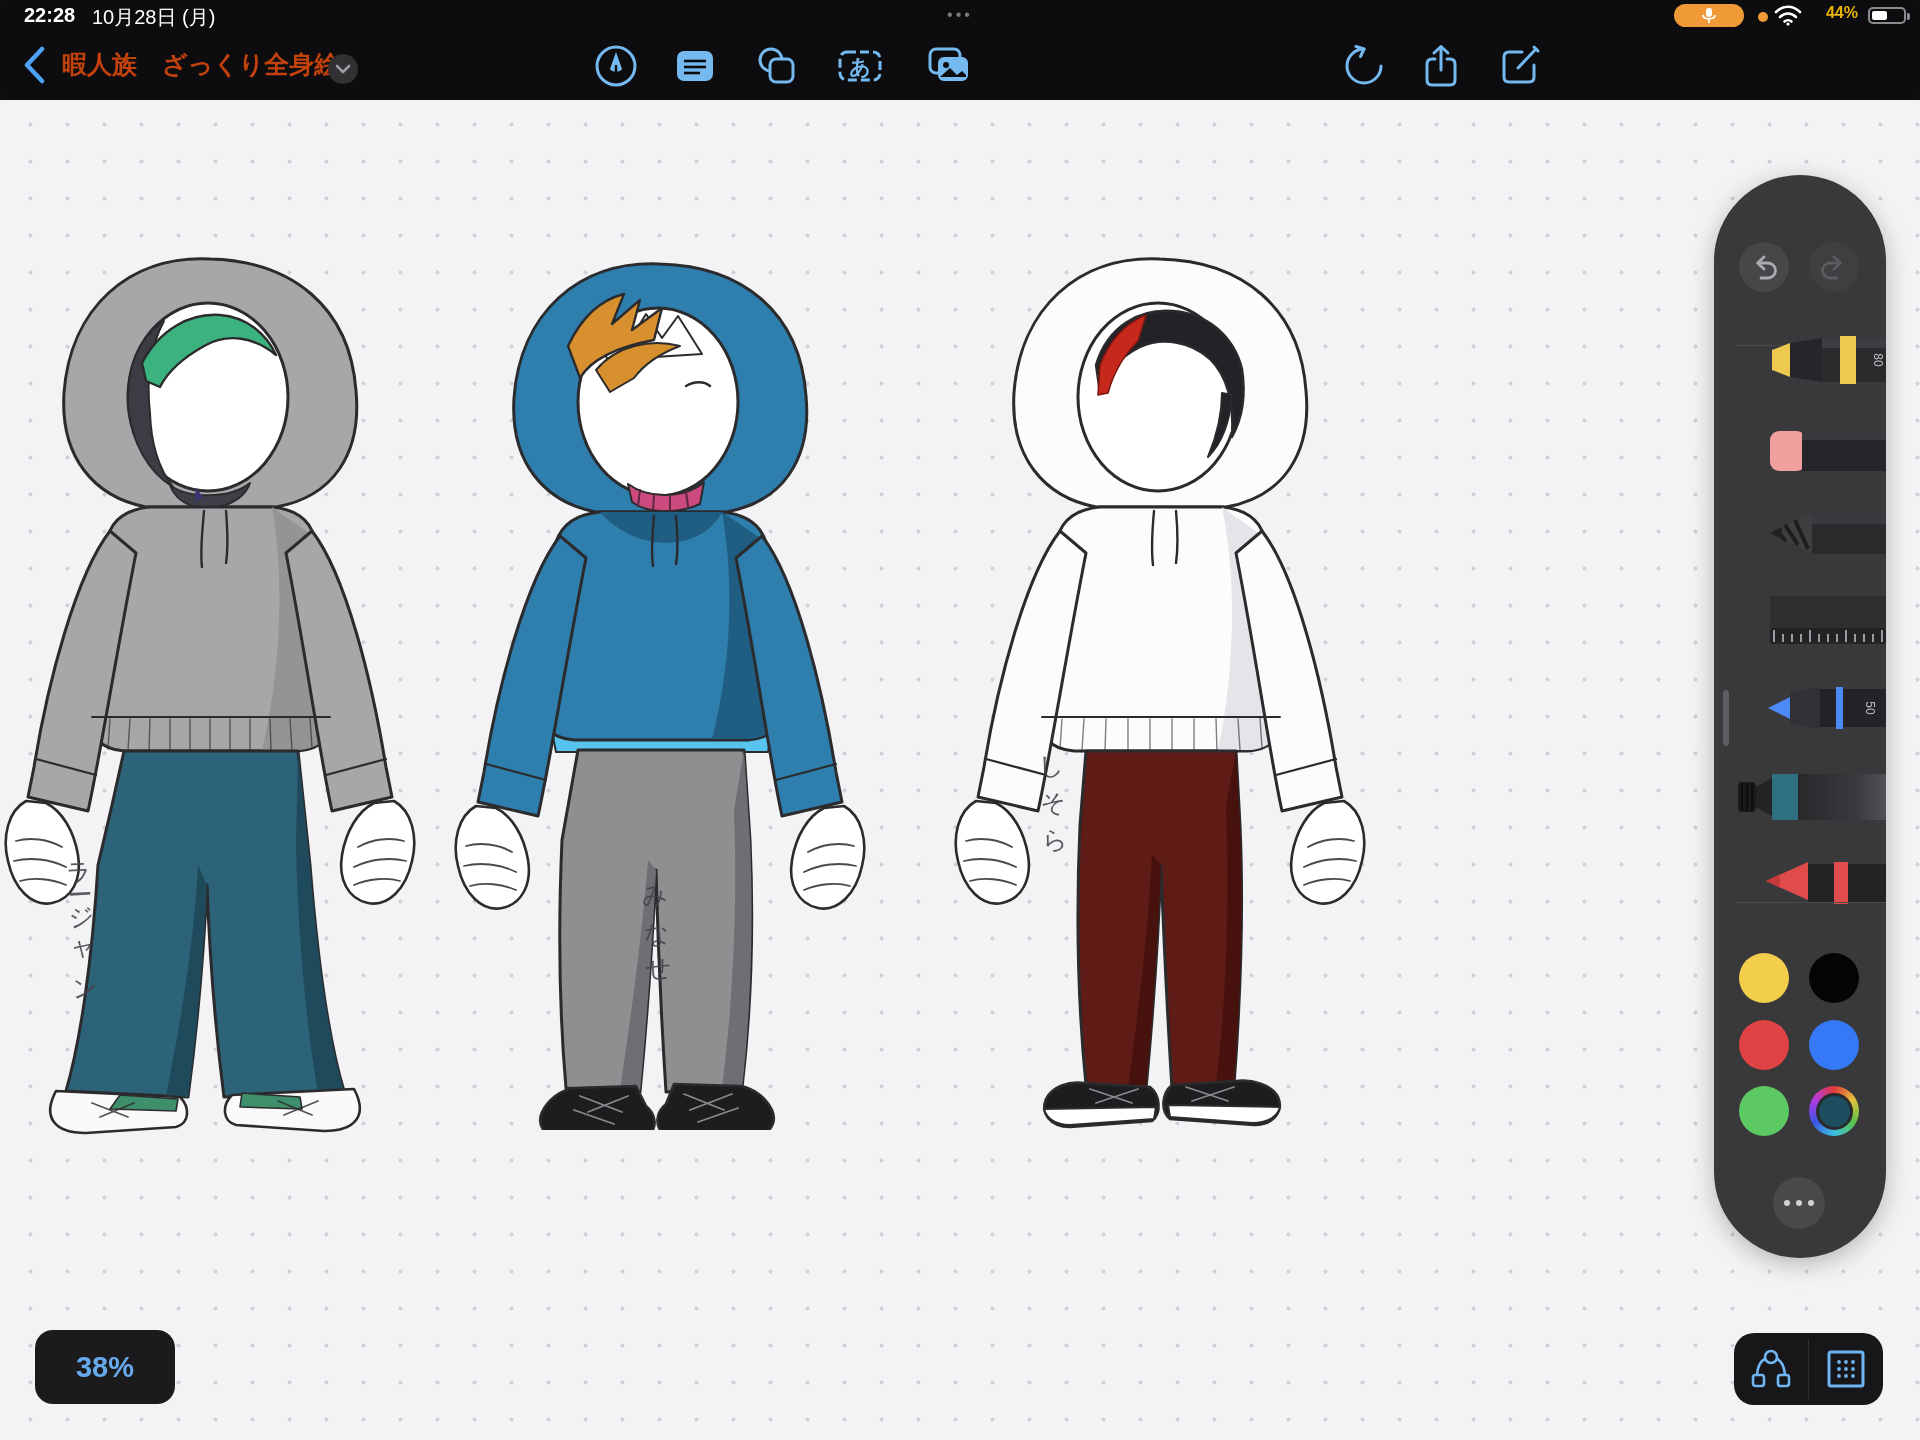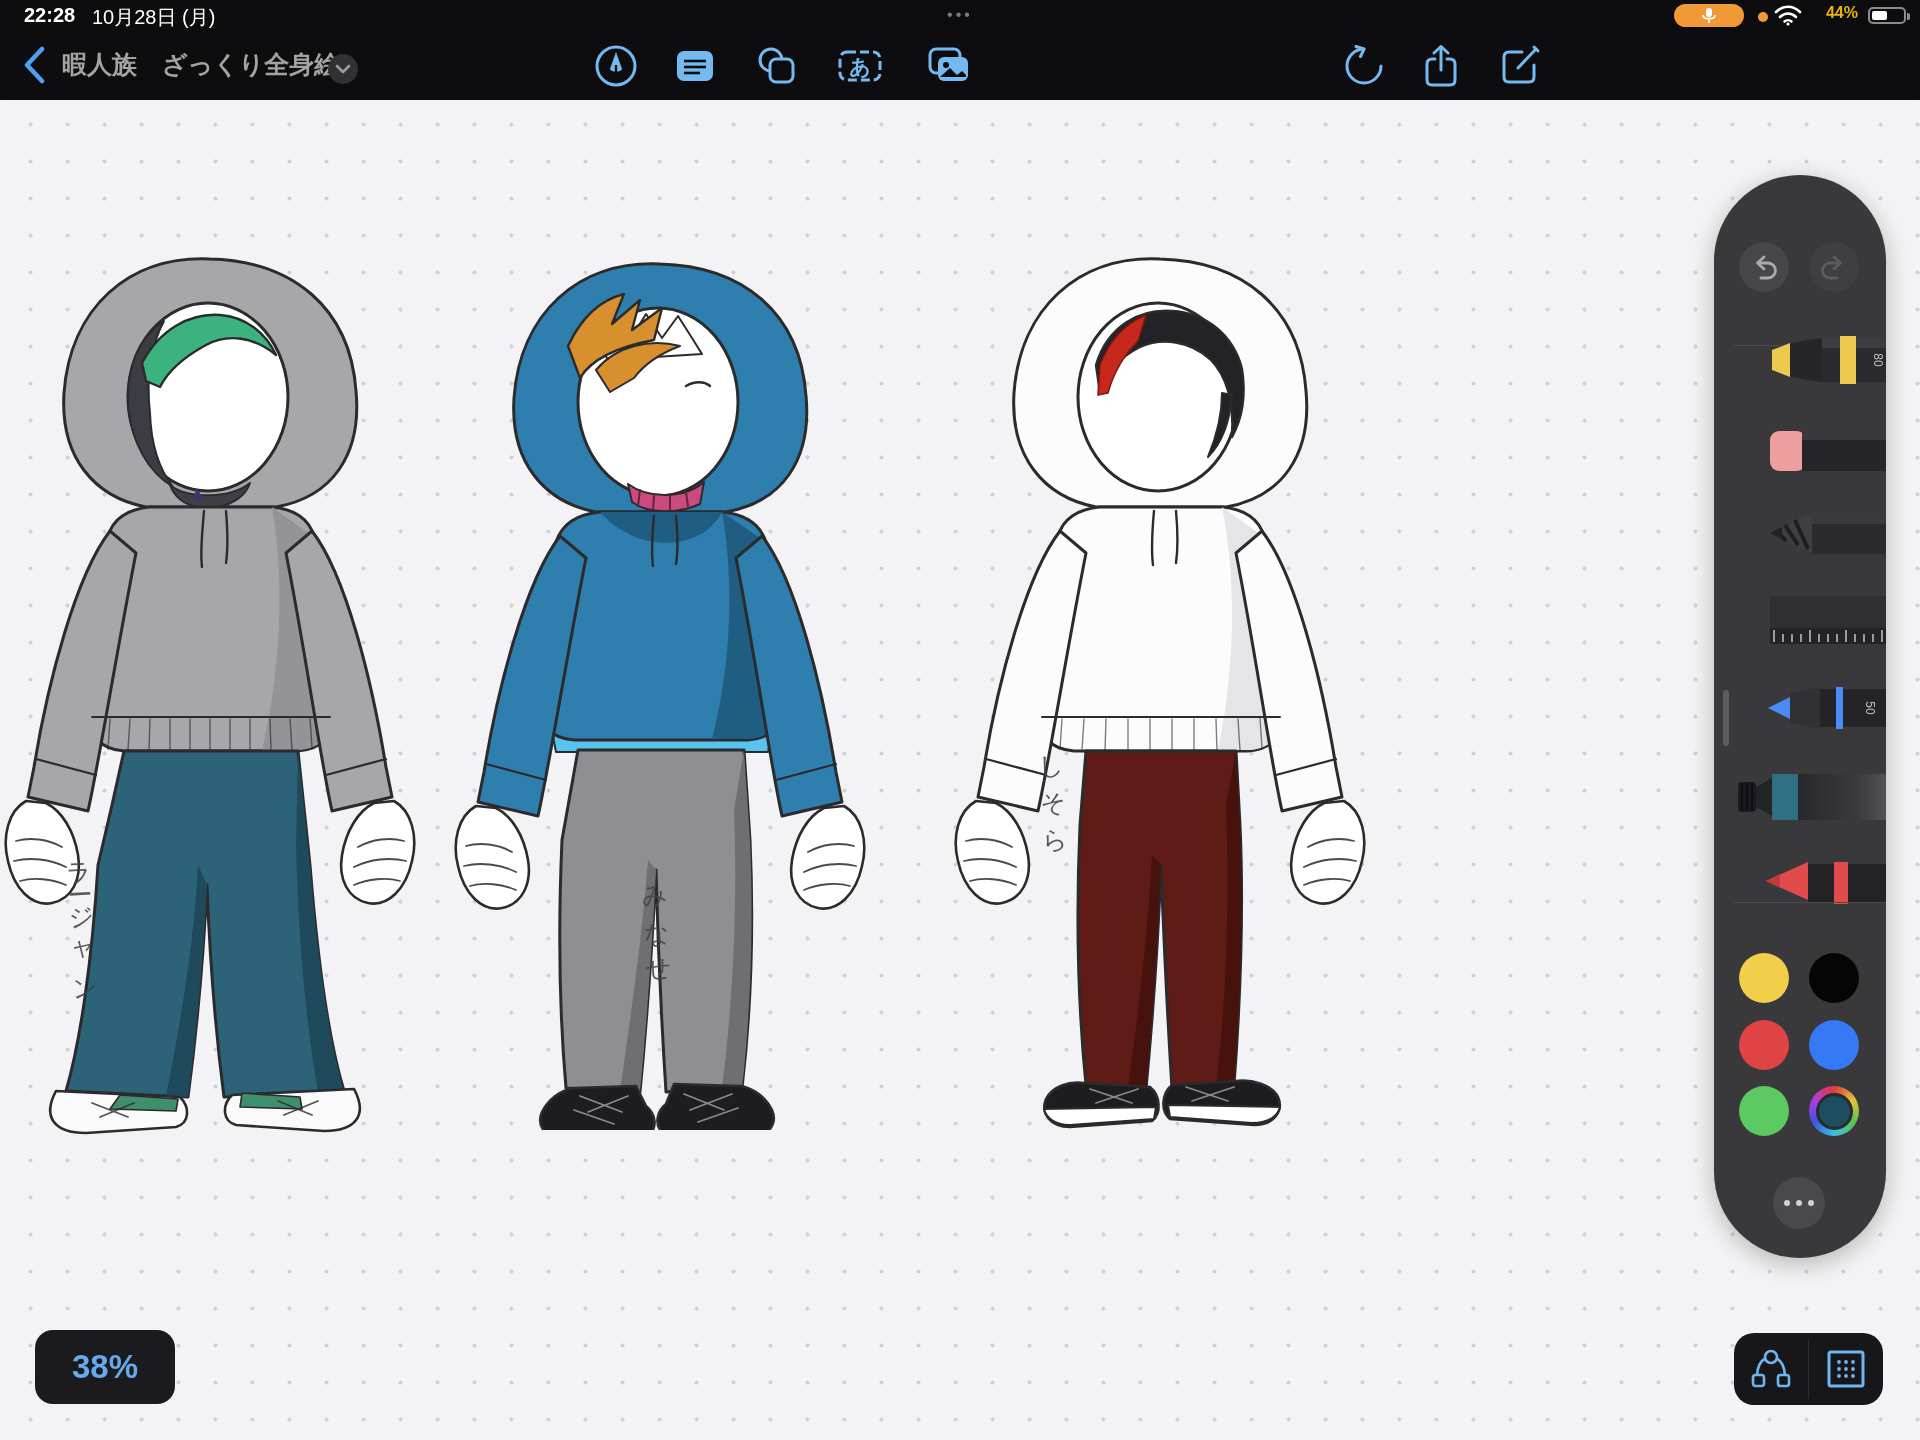--- a/index.html
+++ b/index.html
@@ -17,34 +17,34 @@
     display:flex; align-items:center; justify-content:center; }
   .sb-orange-dot { position:absolute; right:152px; top:12px; width:10px; height:10px; border-radius:50%; background:#f09a37; }
   .sb-wifi { position:absolute; right:118px; top:5px; }
   .sb-batt-text { position:absolute; right:62px; top:4px; color:#eab308; font-size:16px; font-weight:700; }
   .battery { position:absolute; right:14px; top:7px; width:38px; height:17px; border:2px solid #8b8b90; border-radius:5px; }
   .battery .fill { position:absolute; left:2px; top:2px; bottom:2px; width:44%; background:#fff; border-radius:2px; }
   .battery .nub { position:absolute; right:-6px; top:4px; width:3px; height:7px; background:#8b8b90; border-radius:0 2px 2px 0; }
 
   .nav-bar { position:absolute; left:0; top:30px; width:1920px; height:70px; }
   .back-btn { position:absolute; left:16px; top:14px; width:36px; height:42px; display:flex; align-items:center; justify-content:center; }
-  .doc-title { position:absolute; left:62px; top:18px; color:#a3a3a3; font-size:25px; font-weight:700; white-space:nowrap; }
+  .doc-title { position:absolute; left:62px; top:18px; color:#c2410c; font-size:25px; font-weight:700; white-space:nowrap; }
   .title-chev { position:absolute; left:328px; top:24px; width:30px; height:30px; border-radius:50%; background:#313134;
     display:flex; align-items:center; justify-content:center; }
   .nav-ic { position:absolute; top:12px; width:48px; height:48px; display:flex; align-items:center; justify-content:center; }
 
   
   .canvas { position:absolute; left:0; top:100px; width:1920px; height:1340px; background:#f3f3f5;
     background-image:radial-gradient(#d0d0d6 1.8px, transparent 2.3px); background-size:37px 37px; background-position:12px 6px; }
   .sketch { position:absolute; }
   .annot { position:absolute; writing-mode:vertical-rl; color:#434349; font-size:25px; letter-spacing:8px;
     transform:rotate(-3deg); opacity:.88; }
 
   .zoom-badge { position:absolute; left:35px; top:1230px; width:140px; height:74px; border-radius:18px; background:#1b1b1d;
-    display:flex; align-items:center; justify-content:center; color:#66a9ec; font-size:33px; font-weight:700; }
+    display:flex; align-items:center; justify-content:center; color:#66a9ec; font-size:29px; font-weight:700; }
 
   
   .palette { position:absolute; left:1714px; top:75px; width:172px; height:1083px; background:#39393c; border-radius:86px;
     overflow:hidden; box-shadow:0 6px 24px rgba(0,0,0,.25); }
   .pal-circle { position:absolute; width:50px; height:50px; border-radius:50%; display:flex; align-items:center; justify-content:center; }
   .pal-div { position:absolute; left:20px; width:152px; height:1px; background:#4b4b4e; }
   .tool { position:absolute; left:0; width:172px; height:60px; }
   .scroll-pill { position:absolute; left:9px; top:515px; width:6px; height:56px; border-radius:3px; background:#5d5d61; }
   .swatch { position:absolute; width:50px; height:50px; border-radius:50%; }
   .wheel { position:absolute; width:50px; height:50px; border-radius:50%;

